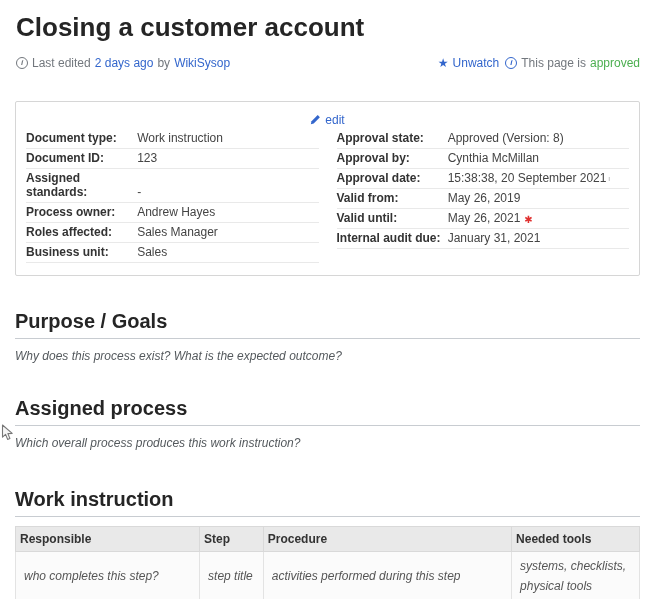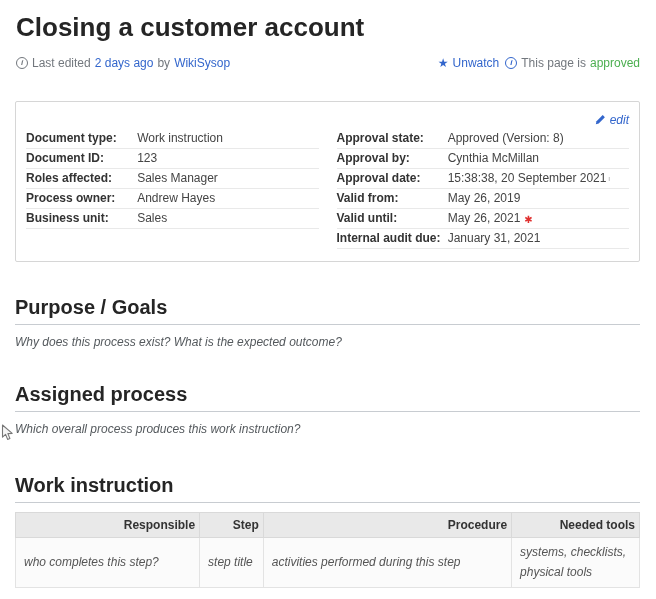--- a/index.html
+++ b/index.html
@@ -31,21 +31,21 @@
   .info-circle.blue { border-color:#3366cc; color:#3366cc; }
   .watch-link { display:inline-flex; align-items:center; gap:4px; }
   .star-icon { color:#3366cc; font-size:12px; line-height:1; }
   .approved-link { color:#4caf50; }
 
   
   .infobox {
     margin:31px 16px 0 15px; border:1px solid #d6d6d6; border-radius:2px;
     padding:9px 10px 12px 10px; background:#fff;
   }
-  .edit-row { text-align:right; height:16px;font-style:italic; }
+  .edit-row { text-align:center; height:16px; }
   .edit-link { font-size:12px; display:inline-flex; align-items:center; gap:4px; }
   .info-cols { display:flex; gap:18px; margin-top:2px; }
   .info-col { flex:1; }
   .info-row {
     display:flex; align-items:flex-end; border-bottom:1px solid #e9e9e9;
     padding:2px 0 3px 0; min-height:18px; font-size:12px;
   }
   .info-label { width:38%; font-weight:700; color:#333; }
   .info-value { color:#444; }
   .ts-mark { color:#888; font-size:8px; margin-left:2px; }
@@ -62,21 +62,21 @@
   }
   .section-h2.work { margin-top:38px; }
 
   
   .work-table {
     width:625px; margin:9px 0 0 15px; border-collapse:collapse;
     font-size:12px; table-layout:fixed;
   }
   .work-table th {
     background:#e9e9e9; border:1px solid #d9d9d9; color:#333;
-    font-weight:700; text-align:right; padding:5px 4px; font-size:12px;
+    font-weight:700; text-align:left; padding:5px 4px; font-size:12px;
   }
   .work-table td {
     background:#fbfbfb; border:1px solid #e3e3e3; color:#555;
     font-style:italic; padding:4px 8px; vertical-align:middle;
   }
   .work-table tr.body-row td { height:49px; line-height:1.7; }
   .pre-line { white-space:pre-line; }
   .col-resp { width:29.5%; } .col-step { width:10.2%; }
   .col-proc { width:39.8%; } .col-tools { width:20.5%; }
 
@@ -122,26 +122,30 @@
     <div class="info-col">
       <div class="info-row">
         <span class="info-label">Document type:</span>
         <span class="info-value">Work instruction</span>
       </div>
       <div class="info-row">
         <span class="info-label">Document ID:</span>
         <span class="info-value">123</span>
       </div>
       <div class="info-row">
+        <span class="info-label">Assigned standards:</span>
+        <span class="info-value">-</span>
+      </div>
+      <div class="info-row">
+        <span class="info-label">Process owner:</span>
+        <span class="info-value">Andrew Hayes</span>
+      </div>
+      <div class="info-row">
         <span class="info-label">Roles affected:</span>
         <a class="info-value">Sales Manager</a>
-      </div>
-      <div class="info-row">
-        <span class="info-label">Process owner:</span>
-        <span class="info-value">Andrew Hayes</span>
       </div>
       <div class="info-row">
         <span class="info-label">Business unit:</span>
         <span class="info-value">Sales</span>
       </div>
     </div>
     <div class="info-col">
       <div class="info-row">
         <span class="info-label">Approval state:</span>
         <span class="info-value">Approved (Version: 8)</span>

